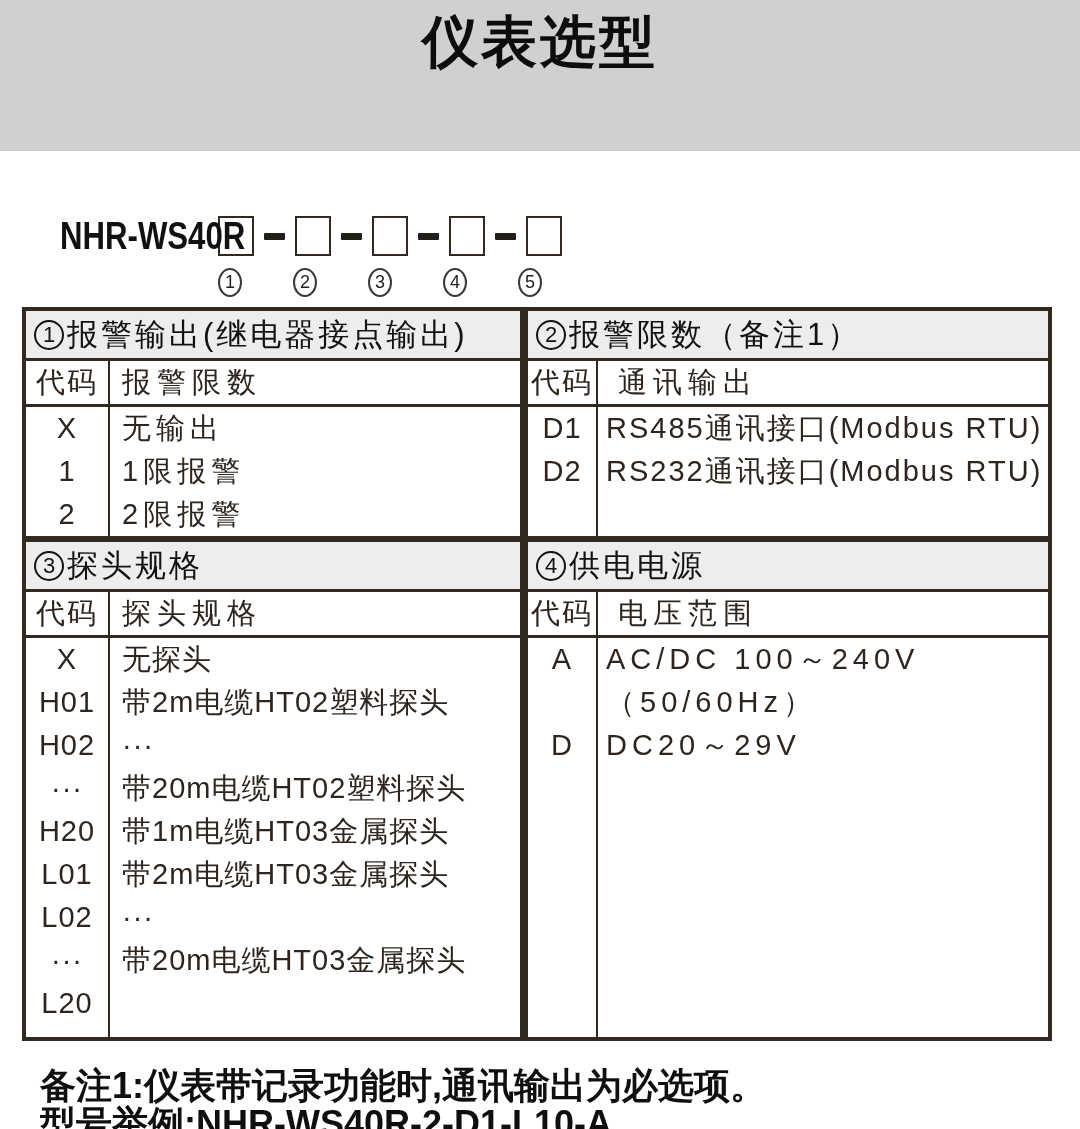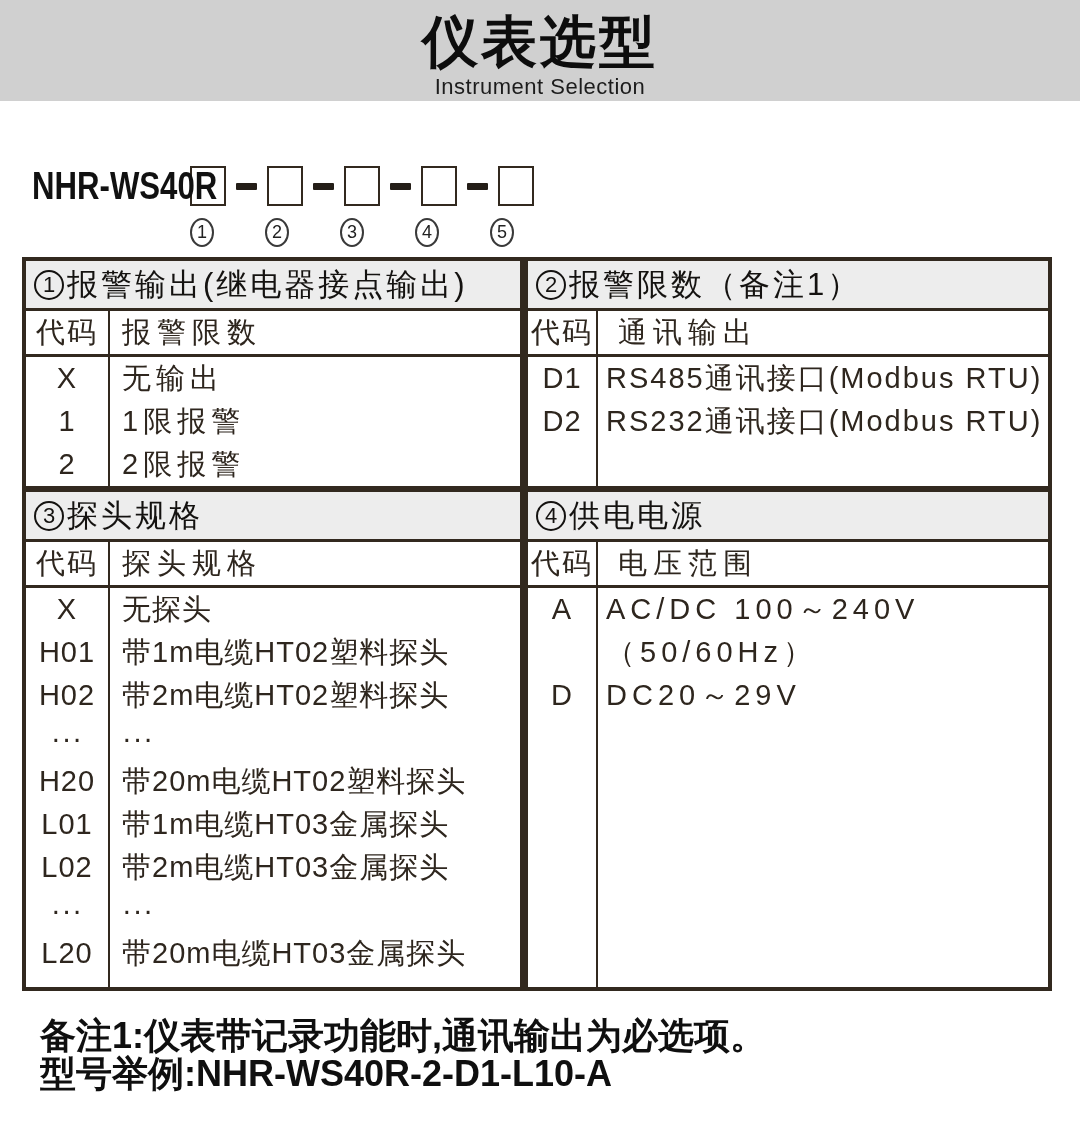--- a/index.html
+++ b/index.html
@@ -10,26 +10,26 @@
   }
   *{margin:0;padding:0;box-sizing:border-box;}
   html,body{background:#ffffff;}
   body{
     width:1080px;height:1129px;overflow:hidden;position:relative;
     font-family:"Liberation Sans","DejaVu Sans",sans-serif;color:var(--text);
   }
   .serif{font-family:Liberation Sans, sans-serif;}
 
   
-  .banner{height:101px;background:var(--banner-bg);text-align:center;padding-top:10px;}
+  .banner{height:151px;background:var(--banner-bg);text-align:center;padding-top:10px;}
   .banner-title{font-size:56px;font-weight:900;letter-spacing:3px;line-height:64px;color:#0d0d0d;}
   .banner-subtitle{font-size:22px;font-weight:400;letter-spacing:0.5px;line-height:26px;color:#1c1c1c;}
 
   
-  .model-block{margin:64px 0 0 32px;}
+  .model-block{margin:64px 0 0 60px;}
   .model-row{display:flex;align-items:center;height:42px;}
   .model-prefix{
     display:inline-block;width:158px;font-size:38px;font-weight:700;
     transform:scaleX(0.82);transform-origin:left center;white-space:nowrap;color:#111;
   }
   .mbox{width:36px;height:40px;border:2px solid var(--line);background:#fff;flex:none;}
   .mdash{width:21px;height:7px;background:#241e18;margin:0 10px;flex:none;border-radius:1px;}
   .circles-row{display:flex;gap:51px;padding-left:158px;margin-top:11px;}
   .mcirc{
     width:24px;height:29px;border:2px solid #3a3a3a;border-radius:50%;
@@ -83,21 +83,20 @@
   .hdiv{height:6px;background:var(--line);flex:none;}
 
   
   .notes{margin:26px 0 0 40px;font-size:36px;font-weight:700;line-height:38px;color:#0f0f0f;}
 </style>
 </head>
 <body>
 
 <div class="banner">
   <div class="banner-title">仪表选型</div>
-  <div class="banner-subtitle">Instrument Selection</div>
 </div>
 
 <div class="model-block">
   <div class="model-row">
     <span class="model-prefix">NHR-WS40R</span>
     <span class="mbox"></span>
     <span class="mdash"></span>
     <span class="mbox"></span>
     <span class="mdash"></span>
     <span class="mbox"></span>
@@ -157,21 +156,20 @@
         <div class="c">H02</div>
         <div class="c">···</div>
         <div class="c">H20</div>
         <div class="c">L01</div>
         <div class="c">L02</div>
         <div class="c">···</div>
         <div class="c">L20</div>
       </div>
       <div class="descs">
         <div class="d">无探头</div>
-        <div class="d">带1m电缆HT02塑料探头</div>
         <div class="d">带2m电缆HT02塑料探头</div>
         <div class="d">···</div>
         <div class="d">带20m电缆HT02塑料探头</div>
         <div class="d">带1m电缆HT03金属探头</div>
         <div class="d">带2m电缆HT03金属探头</div>
         <div class="d">···</div>
         <div class="d">带20m电缆HT03金属探头</div>
       </div>
     </div>
   </div>

